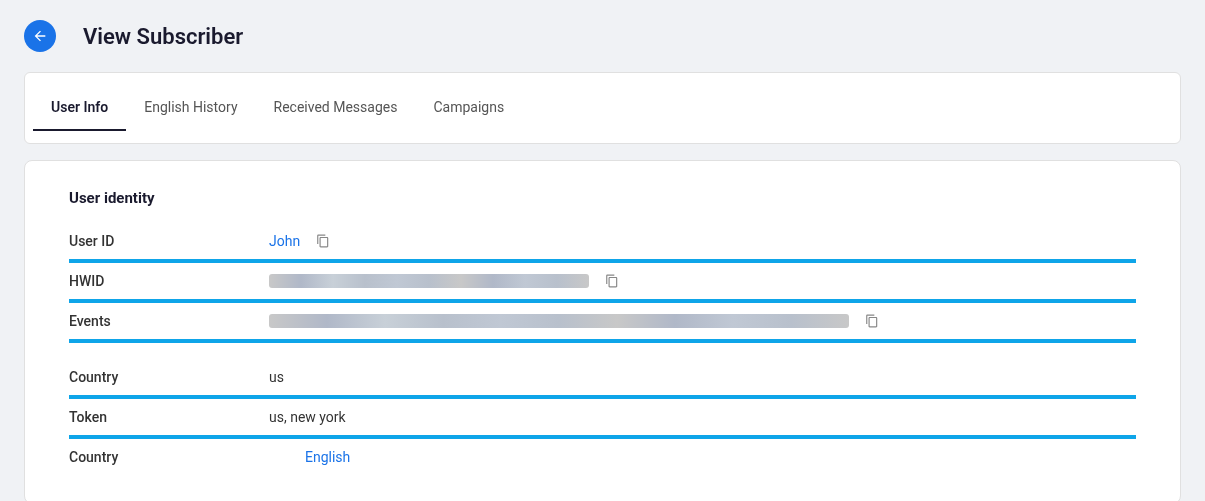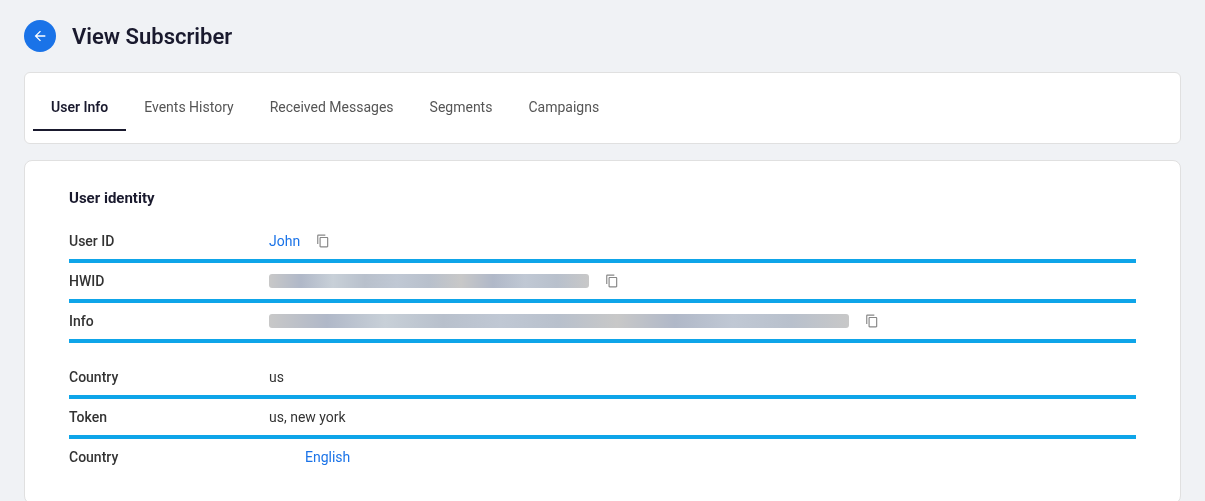--- a/index.html
+++ b/index.html
@@ -9,21 +9,21 @@
       color: #333;
       font-size: 14px;
     }
     .page-wrapper {
       padding: 20px 24px;
       max-width: 1205px;
     }
     .page-header {
       display: flex;
       align-items: center;
-      gap: 16px;
+      gap: 27px;
       margin-bottom: 20px;
     }
     .back-button {
       width: 32px;
       height: 32px;
       background: #1a73e8;
       border-radius: 50%;
       display: flex;
       align-items: center;
       justify-content: center;
@@ -131,23 +131,22 @@
     <button class="back-button" title="Go back">
       <svg width="16" height="16" viewBox="0 0 24 24">
         <path d="M20 11H7.83l5.59-5.59L12 4l-8 8 8 8 1.41-1.41L7.83 13H20v-2z"></path>
       </svg>
     </button>
     <h1 class="page-title">View Subscriber</h1>
   </div>
 
   <div class="tabs-bar">
     <div class="tab-item active">User Info</div>
-    <div class="tab-item">Events History</div>
+    <div class="tab-item">English History</div>
     <div class="tab-item">Received Messages</div>
-    <div class="tab-item">Segments</div>
     <div class="tab-item">Campaigns</div>
   </div>
 
   <div class="content-card">
     <div class="section-title">User identity</div>
 
     <div class="field-row">
       <div class="field-label">User ID</div>
       <div class="field-value link-style">
         <span>John</span>
@@ -165,21 +164,21 @@
         <span class="blurred-text" style="width: 320px;"></span>
         <span class="copy-icon" title="Copy">
           <svg width="14" height="14" viewBox="0 0 24 24" fill="#888">
             <path d="M16 1H4c-1.1 0-2 .9-2 2v14h2V3h12V1zm3 4H8c-1.1 0-2 .9-2 2v14c0 1.1.9 2 2 2h11c1.1 0 2-.9 2-2V7c0-1.1-.9-2-2-2zm0 16H8V7h11v14z"></path>
           </svg>
         </span>
       </div>
     </div>
 
     <div class="field-row">
-      <div class="field-label">Info</div>
+      <div class="field-label">Events</div>
       <div class="field-value">
         <span class="blurred-text" style="width: 580px;"></span>
         <span class="copy-icon" title="Copy">
           <svg width="14" height="14" viewBox="0 0 24 24" fill="#888">
             <path d="M16 1H4c-1.1 0-2 .9-2 2v14h2V3h12V1zm3 4H8c-1.1 0-2 .9-2 2v14c0 1.1.9 2 2 2h11c1.1 0 2-.9 2-2V7c0-1.1-.9-2-2-2zm0 16H8V7h11v14z"></path>
           </svg>
         </span>
       </div>
     </div>
 

